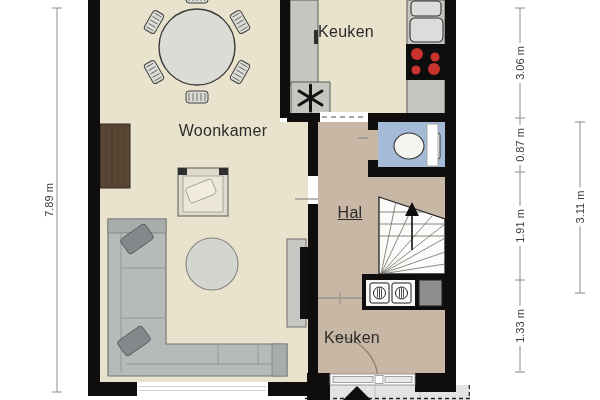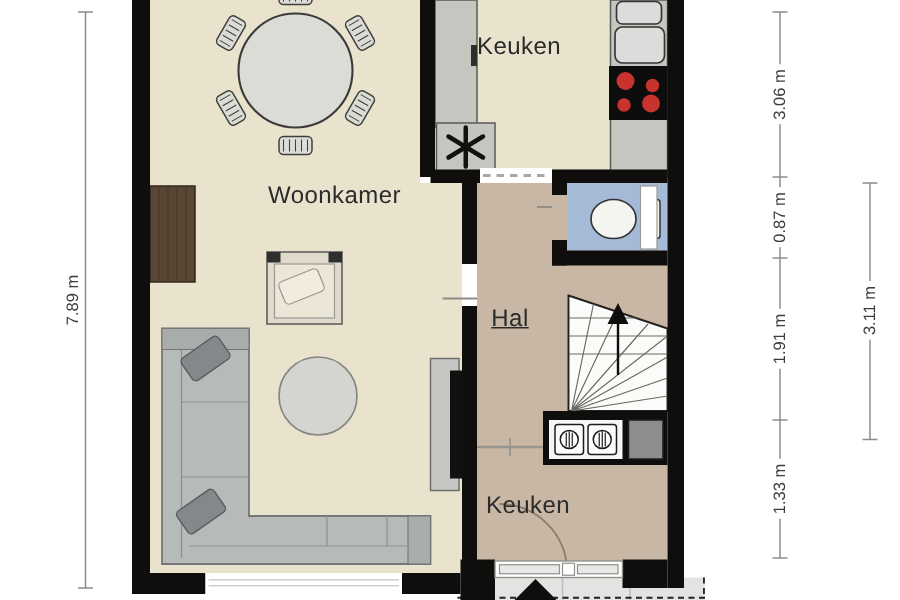--- a/index.html
+++ b/index.html
@@ -231,21 +231,21 @@
   </g>
   <g>
     <line class="dimline" x1="580" y1="122" x2="580" y2="293"></line>
     <line class="dimline" x1="575" y1="122" x2="585" y2="122"></line>
     <line class="dimline" x1="575" y1="293" x2="585" y2="293"></line>
   </g>
 </svg>
 
 <div class="room-label" style="left:223px;top:131px;">Woonkamer</div>
 <div class="room-label" style="left:346px;top:32px;">Keuken</div>
-<div class="room-label" style="left:340px;top:213px;text-decoration:underline;">Hal</div>
+<div class="room-label" style="left:350px;top:213px;text-decoration:underline;">Hal</div>
 <div class="room-label" style="left:352px;top:338px;">Keuken</div>
 
 <div class="dim-label" style="left:49px;top:200px;">7.89 m</div>
 <div class="dim-label" style="left:520px;top:63px;">3.06 m</div>
 <div class="dim-label" style="left:520px;top:145px;">0.87 m</div>
 <div class="dim-label" style="left:520px;top:226px;">1.91 m</div>
 <div class="dim-label" style="left:520px;top:326px;">1.33 m</div>
 <div class="dim-label" style="left:580px;top:207px;">3.11 m</div>
 </div>
 

